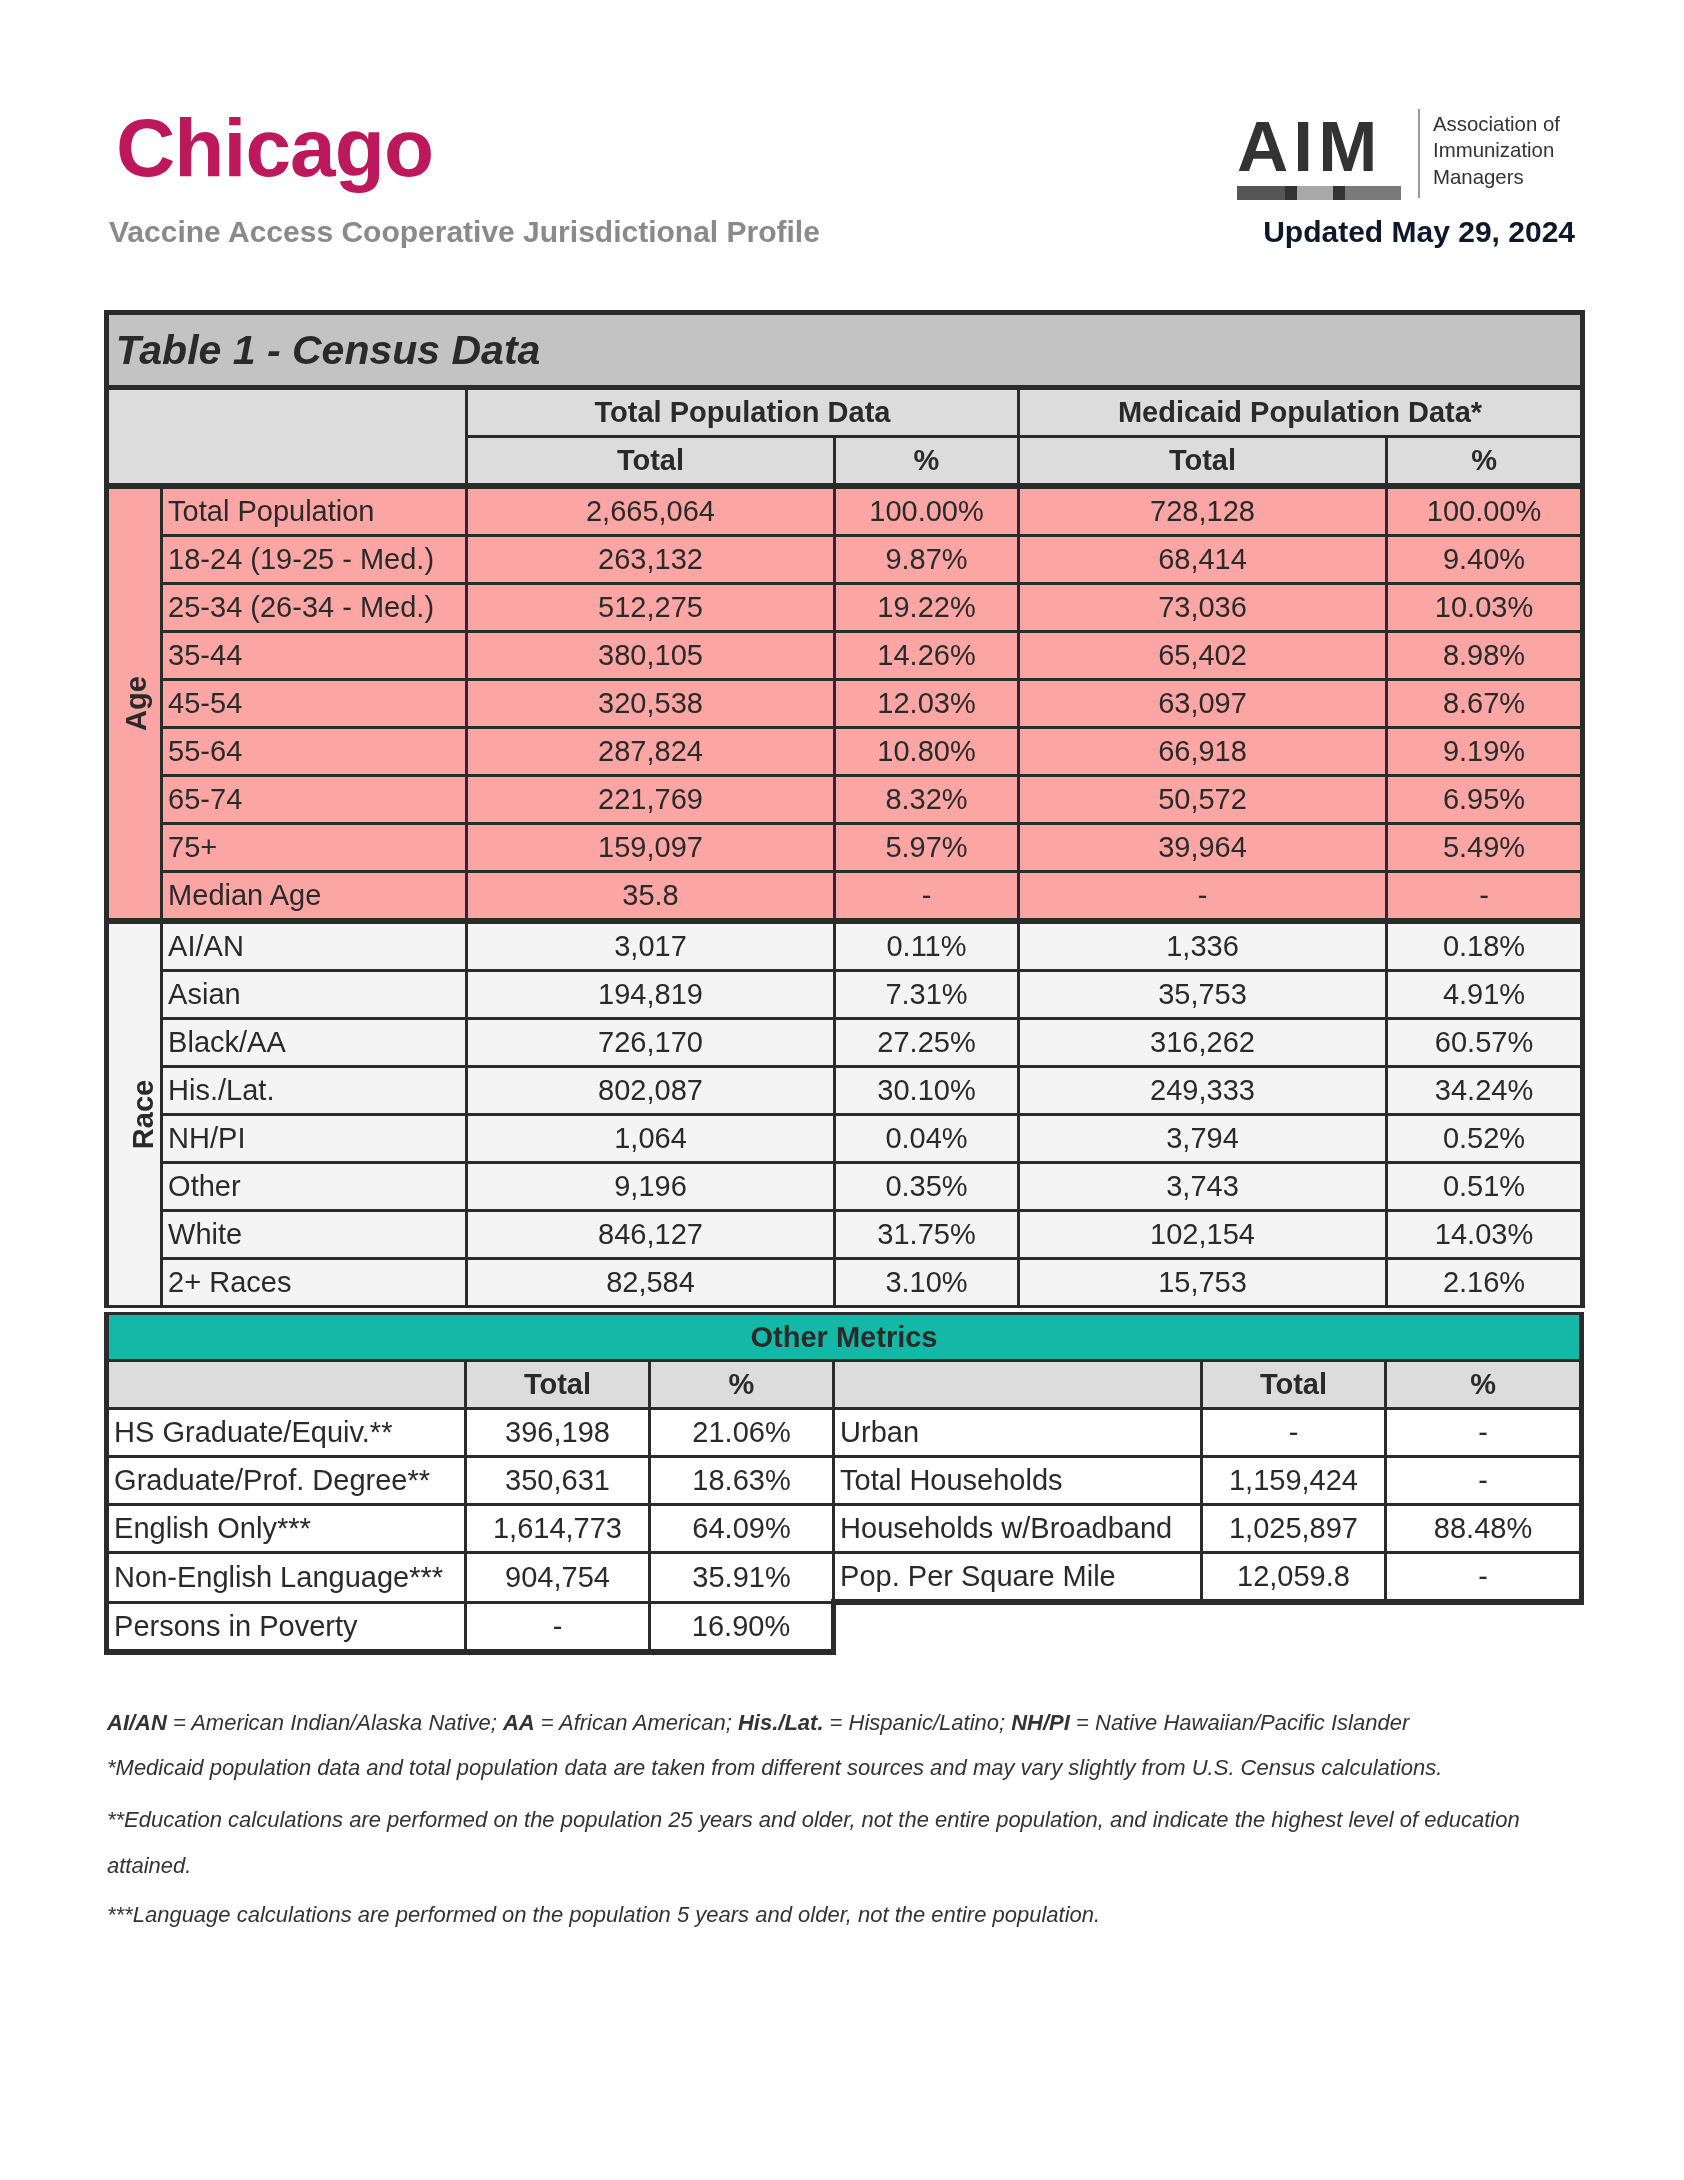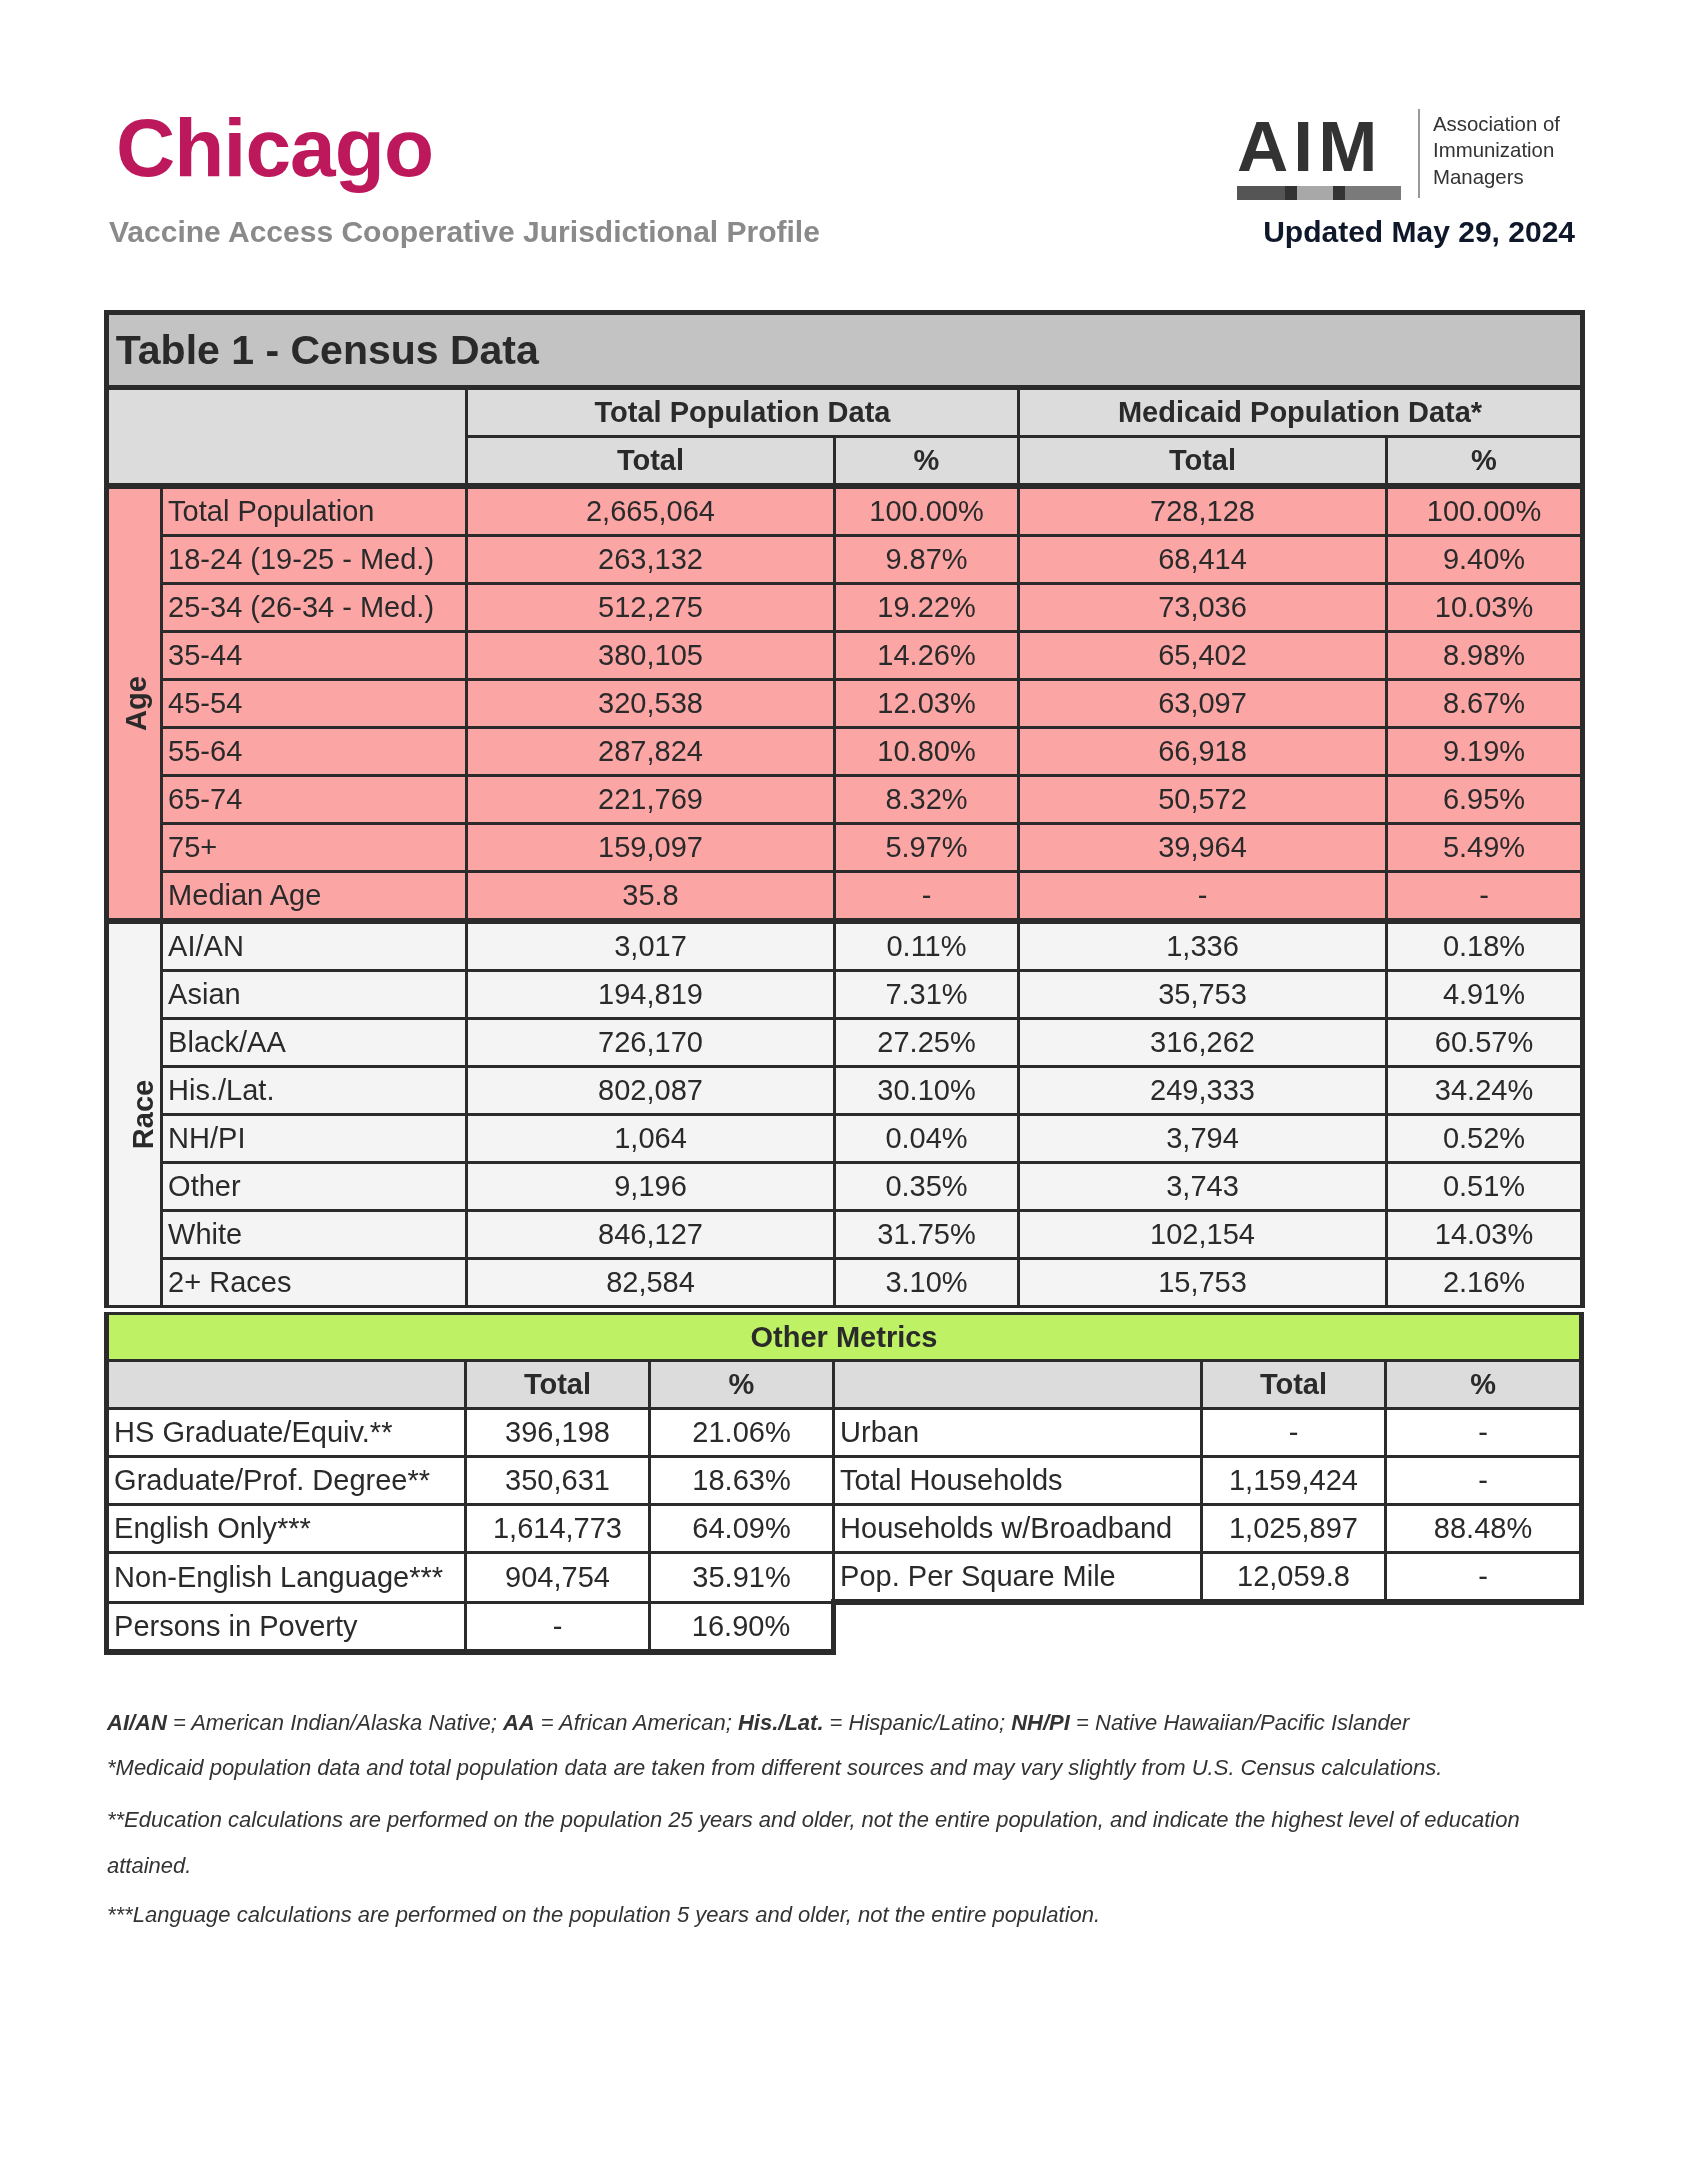--- a/index.html
+++ b/index.html
@@ -12,36 +12,36 @@
   .logo { position:absolute; left:1237px; top:104px; width:358px; height:102px; }
   .logo-letters { position:absolute; left:0; top:0; font-size:71px; font-weight:bold; color:#333; line-height:85px; letter-spacing:5.1px; }
   .logo-bar { position:absolute; left:0; top:82px; height:13.6px; width:164px; display:flex; }
   .logo-bar span { height:13.6px; display:block; }
   .logo-divider { position:absolute; left:181px; top:5.1px; width:1.7px; height:89px; background:#9a9a9a; }
   .logo-text { position:absolute; left:196px; top:6.8px; font-size:20.4px; line-height:26.4px; color:#333; }
 
   .tbl-wrap { position:absolute; left:104px; top:310px; width:1475px; }
   table { border-collapse:collapse; width:100%; table-layout:fixed; }
   td, th { border:3.4px solid #2b2b2b; padding:0; height:45px; font-size:29px; font-weight:normal; color:#2a2a2a; }
-  .tbl-title td { background:#c3c3c3; height:70px; font-size:41px; font-weight:bold; padding-left:6.8px; text-align:left; border-width:5.1px; }
+  .tbl-title td { background:#c3c3c3; height:70px; font-size:41px; font-weight:bold; padding-left:6.8px; text-align:left; border-width:5.1px;font-style:italic; }
   .hdr { background:#dcdcdc; font-weight:bold; text-align:center; }
   .num { text-align:center; }
   .lbl { text-align:left; padding-left:5.1px; }
   .group { text-align:center; vertical-align:middle; }
   .group span { display:inline-block; transform:rotate(-90deg); font-weight:bold; font-size:29px; white-space:nowrap; }
   .age-row td { background:#fca5a5; }
   .race-row td { background:#f4f4f4; }
   .group-age { background:#ffffff; }
   .group-race { background:#f4f4f4; }
   .outer-left { border-left-width:5.1px; }
   .outer-right { border-right-width:5.1px; }
   .thick-top td { border-top-width:6px; }
 
   .other { position:absolute; left:104px; top:1312px; width:1475px; }
-  .other-title td { background:#bef264; font-weight:bold; text-align:center; height:44px; border-left-width:5.1px; border-right-width:5.1px; }
+  .other-title td { background:#14b8a6; font-weight:bold; text-align:center; height:44px; border-left-width:5.1px; border-right-width:5.1px; }
   .blank { border:none; background:#fff; }
 
   .notes { position:absolute; left:107px; top:1710px; width:1482px; font-style:italic; font-size:22px; color:#333; }
   .notes p { margin:0; }
   .notes b { font-weight:bold; }
 </style>
 </head>
 <body>
 
 <div class="title">Chicago</div>

